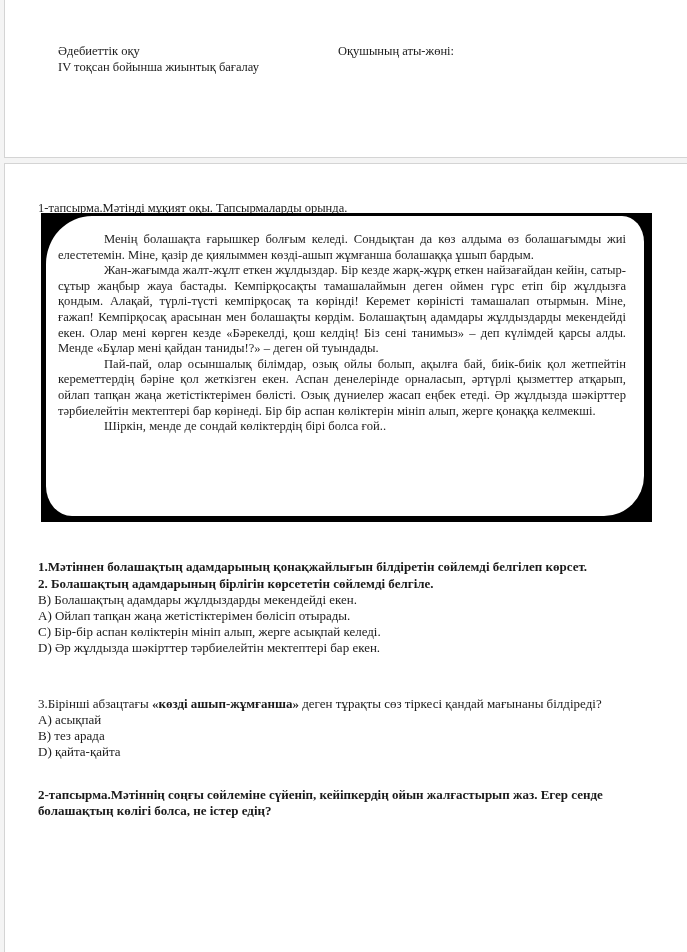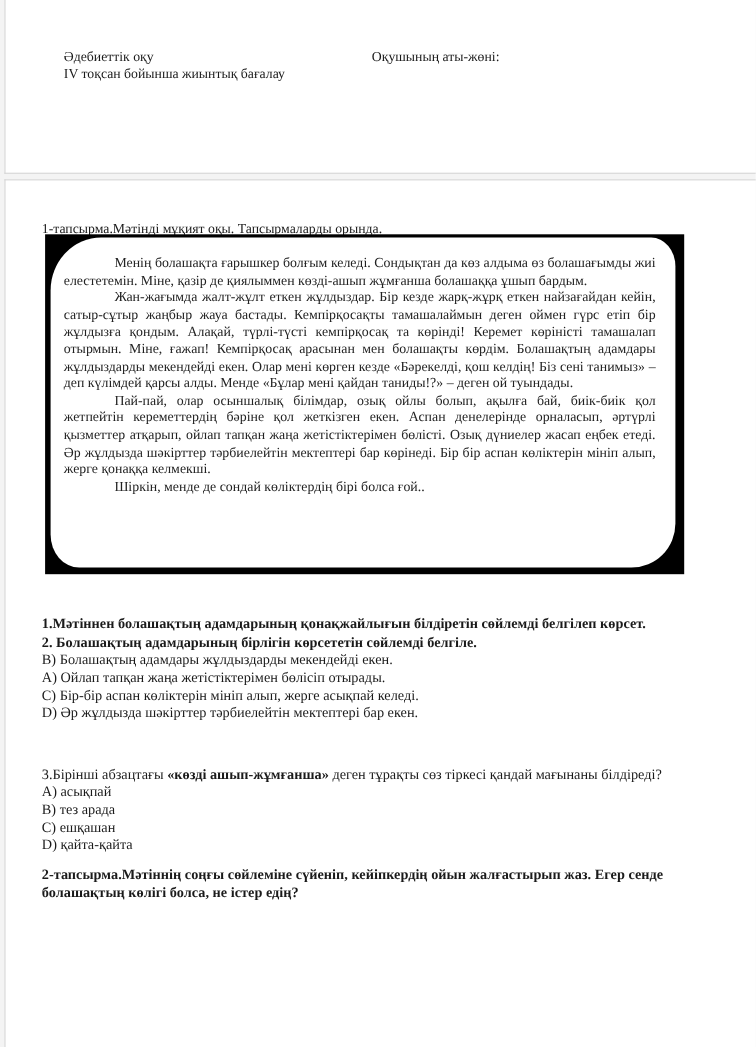--- a/index.html
+++ b/index.html
@@ -21,20 +21,21 @@
     #page2 { top: 163px; height: 800px; }
 
     .hdr-left { position: absolute; left: 33px; top: 44px; font-size: 12.5px; line-height: 16px; margin-left: 20px; }
     .hdr-right { position: absolute; left: 333px; top: 44px; font-size: 12.5px; line-height: 16px; }
 
     .task1 { position: absolute; left: 33px; top: 36px; font-size: 12.5px; line-height: 16px; }
 
     .frame {
       position: absolute; left: 36px; top: 49px; width: 581px; height: 309px;
       background: #000;
+      padding-left: 30px;
     }
     .frame-inner {
       position: absolute; left: 5px; top: 3px; right: 8px; bottom: 6px;
       background: #fff;
       border-radius: 46px 22px 40px 26px / 48px 26px 40px 30px;
     }
     .passage {
       position: absolute; left: 12px; right: 18px; top: 16px;
       font-size: 12.6px; line-height: 15.6px; text-align: justify;
       color: #222;
@@ -81,18 +82,17 @@
     <span class="opt">B) Болашақтың адамдары жұлдыздарды мекендейді екен.</span>
     <span class="opt">A) Ойлап тапқан жаңа жетістіктерімен бөлісіп отырады.</span>
     <span class="opt">C) Бір-бір аспан көліктерін мініп алып, жерге асықпай келеді.</span>
     <span class="opt">D) Әр жұлдызда шәкірттер тәрбиелейтін мектептері бар екен.</span>
   </div>
 
   <div class="q" id="q3">
     <div><span>3.Бірінші абзацтағы </span><b>«көзді ашып-жұмғанша»</b><span> деген тұрақты сөз тіркесі қандай мағынаны білдіреді?</span></div>
     <span class="opt">A) асықпай</span>
     <span class="opt">B) тез арада</span>
-    <span class="opt">C) ешқашан</span>
     <span class="opt">D) қайта-қайта</span>
   </div>
 
   <div class="q q-bold" id="task2">2-тапсырма.Мәтіннің соңғы сөйлеміне сүйеніп, кейіпкердің ойын жалғастырып жаз. Егер сенде болашақтың көлігі болса, не істер едің?</div>
 </div>
 
 </body></html>

